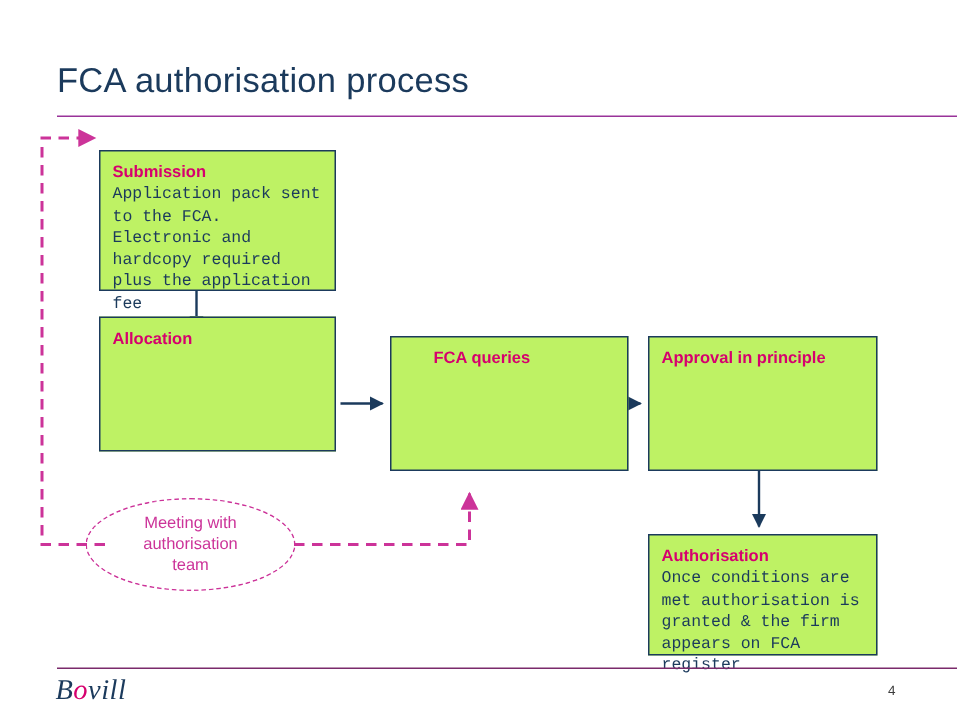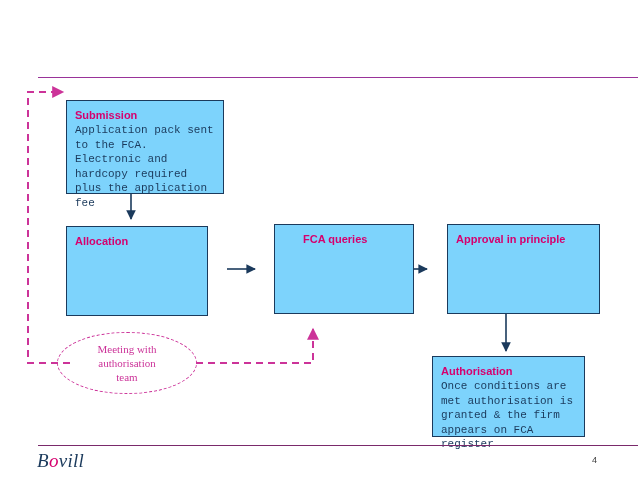--- a/index.html
+++ b/index.html
@@ -42,66 +42,67 @@
   #pagenum{
     position:absolute;left:592px;top:455px;
     font-size:9px;color:#3b3b3b;
   }
 
   
   .box{
     position:absolute;
     box-sizing:border-box;
     border:1px solid #1b3a5c;
-    background:#7dd3fc;
+    background:#bef264;
     padding:7px 8px 6px 8px;
   }
   .box .hd{
     font-size:11px;
     font-weight:bold;
     color:#d6006e;
     line-height:14px;
     margin-bottom:1px;
     white-space:nowrap;
   }
   .box .bd{
     font-size:11px;
     color:#1b3a5c;
     line-height:14.5px;
     white-space:pre-line;
     font-family:Liberation Mono, monospace;
   }
 
   #box-submission{left:66px;top:100px;width:158px;height:94px;}
-  #box-allocation{left:66px;top:226px;width:142px;height:90px;}
-  #box-queries{left:274px;top:224px;width:140px;height:90px;padding-left:28px;}
-  #box-approval{left:432px;top:224px;width:153px;height:90px;margin-left:15px;}
+  #box-allocation{left:66px;top:211px;width:158px;height:90px;}
+  #box-queries{left:260px;top:224px;width:159px;height:90px;padding-left:28px;}
+  #box-approval{left:432px;top:224px;width:153px;height:90px;}
   #box-authorisation{left:432px;top:356px;width:153px;height:81px;}
 
   
   #ellipse{
     position:absolute;left:57px;top:332px;width:140px;height:62px;
     box-sizing:border-box;
     border:1.5px dashed #cc3399;
     border-radius:50%;
     display:flex;align-items:center;justify-content:center;
     text-align:center;
   }
   #ellipse .etext{
-    font-size:11px;color:#cc3399;line-height:14px;white-space:pre-line;font-family:Liberation Serif, serif;
+    font-size:11px;color:#cc3399;line-height:14px;white-space:pre-line;
   }
 
   
   #conns{position:absolute;left:0;top:0;width:638px;height:479px;}
 </style>
 </head>
 <body>
 
 <div id="slide">
 
+  <div id="title">FCA authorisation process</div>
   <div id="title-rule"></div>
 
   <svg id="conns" viewBox="0 0 638 479">
     <defs>
       <marker id="navyArrow" markerWidth="7" markerHeight="7" refX="5.4" refY="3" orient="auto">
         <path d="M0,0 L6,3 L0,6 z" fill="#1b3a5c"></path>
       </marker>
       <marker id="pinkArrow" markerWidth="7" markerHeight="7" refX="5.4" refY="3" orient="auto">
         <path d="M0,0 L6,3 L0,6 z" fill="#cc3399"></path>
       </marker>

